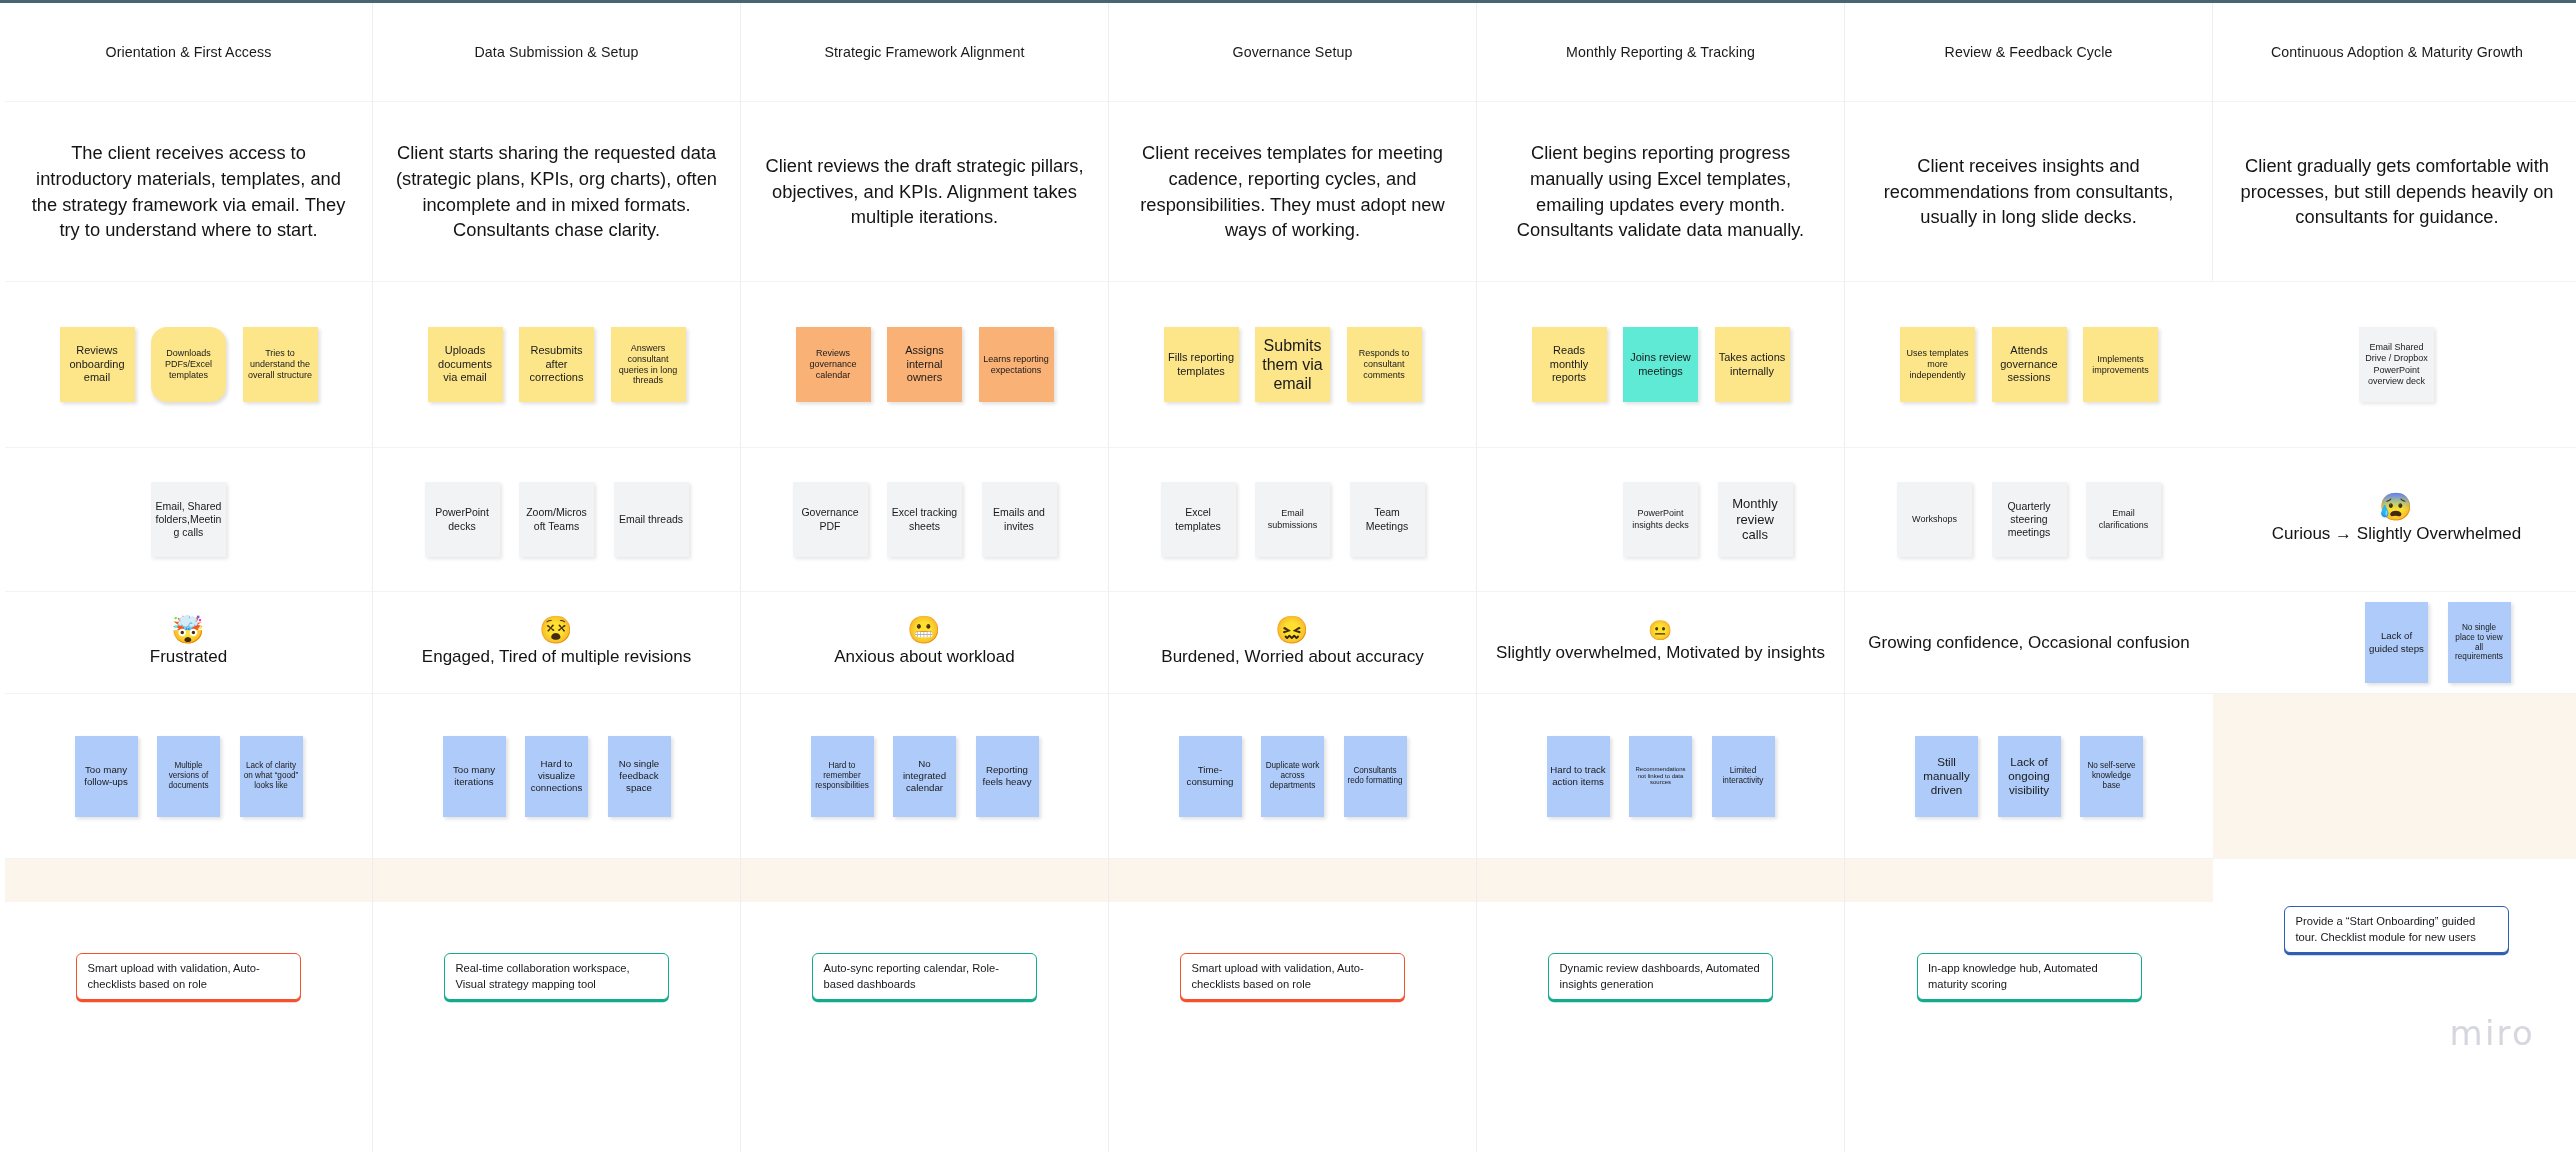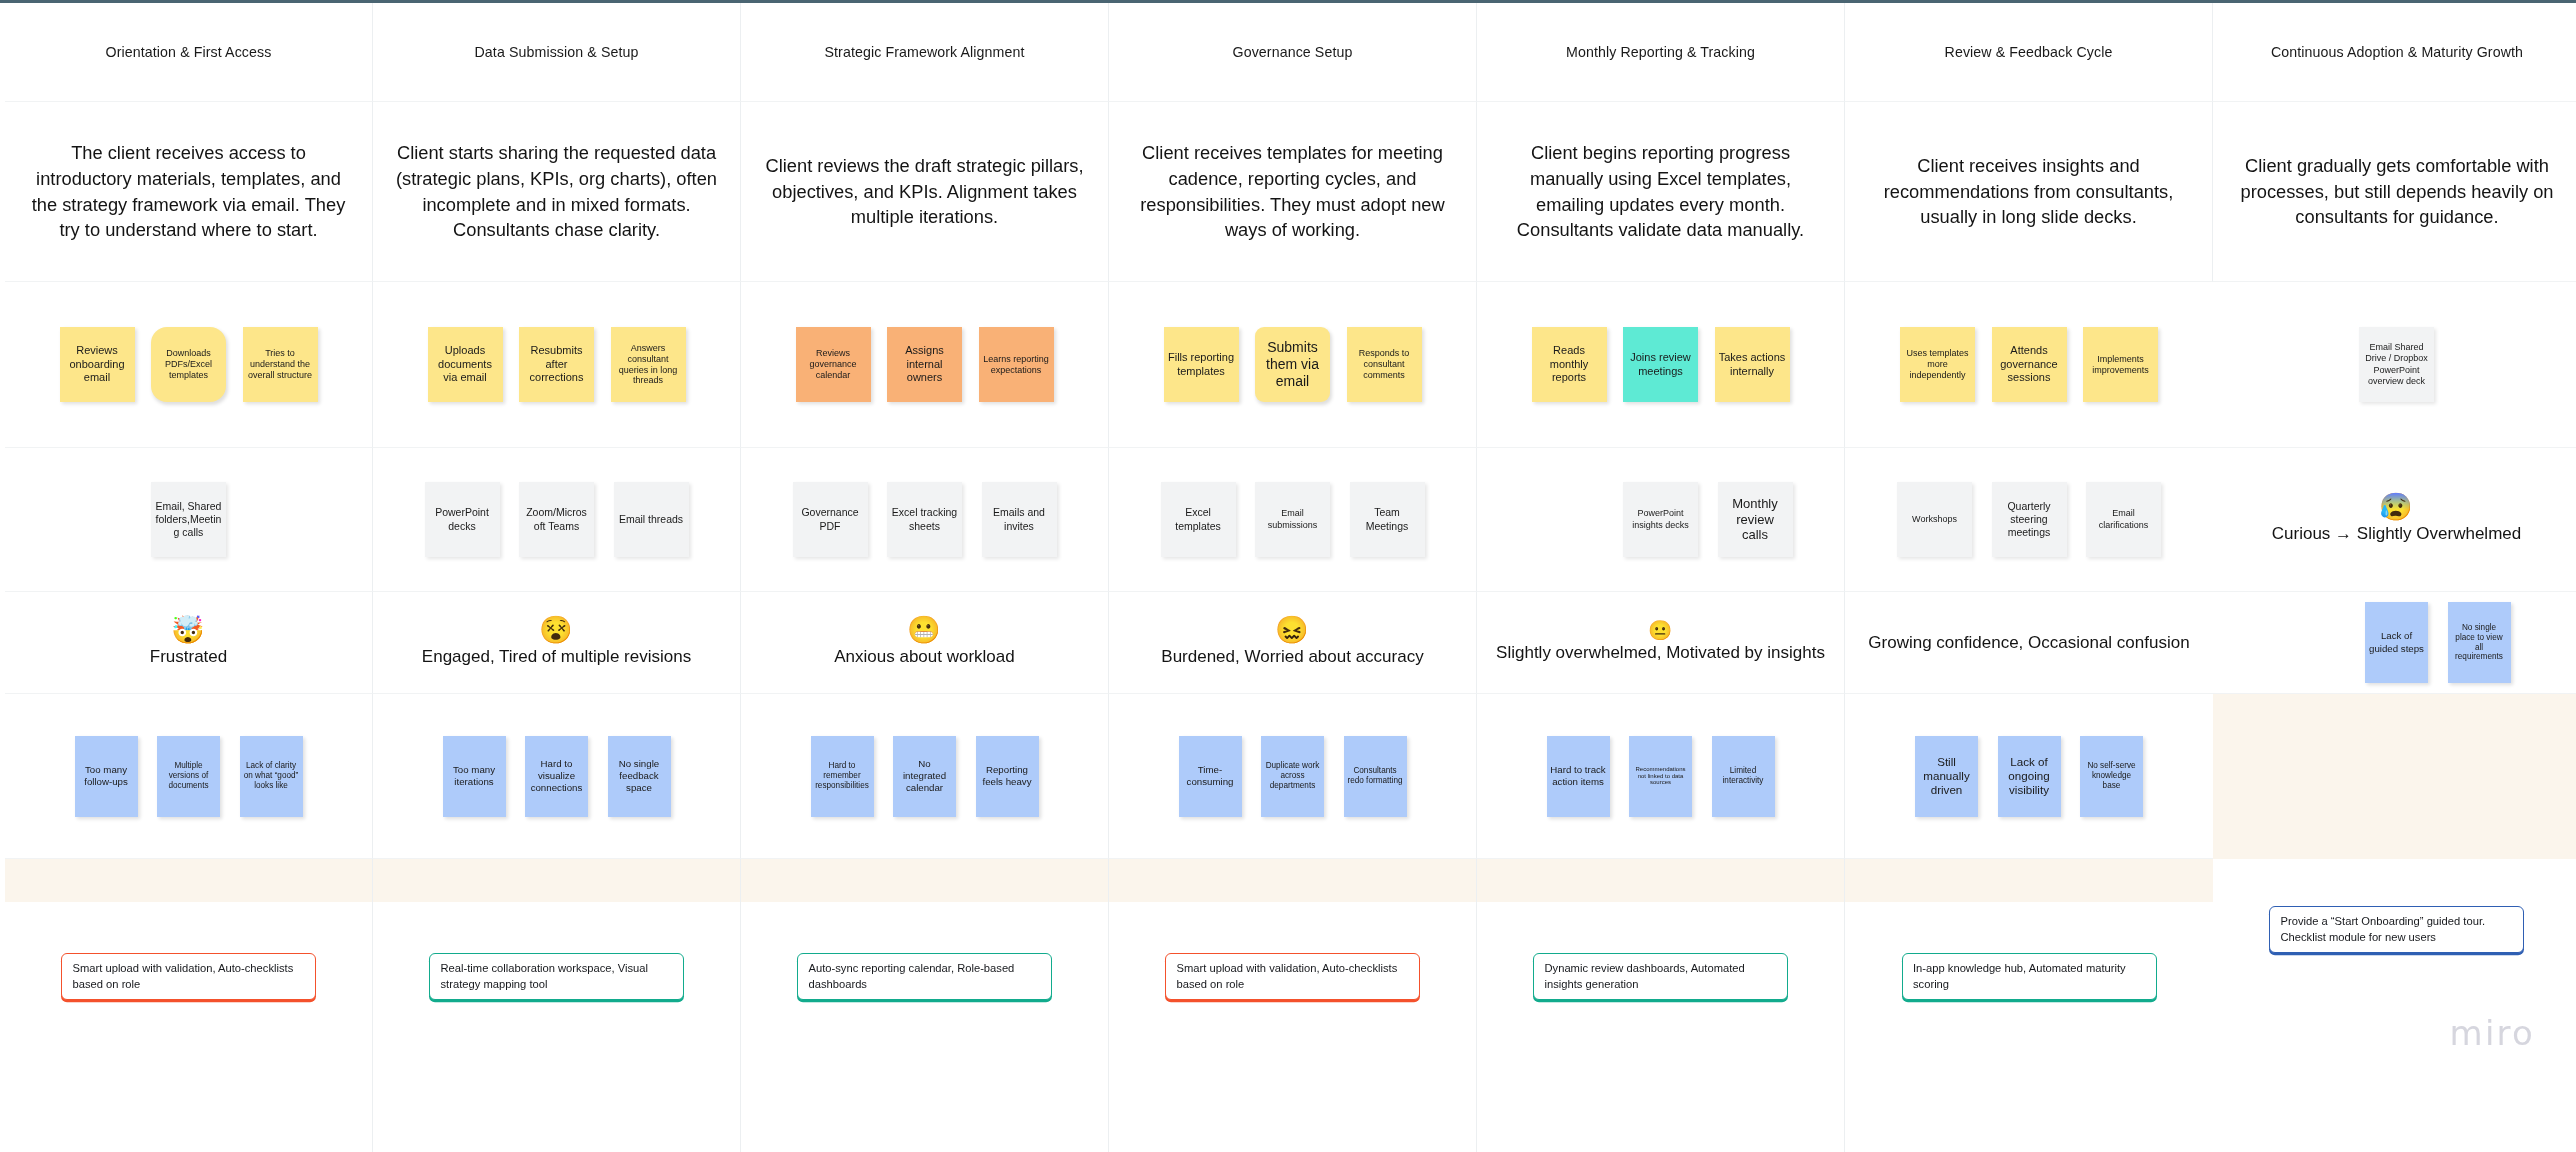--- a/index.html
+++ b/index.html
@@ -98,21 +98,21 @@
     hyphens: auto;
   }
   .note.action {
     width: 75px;
     height: 75px;
     font-size: 11px;
     line-height: 1.22;
     padding: 3px 3.7px;
   }
   .note.action.small { font-size: 9px; line-height: 1.2; }
-  .note.action.big   { font-size: 14px; line-height: 1.2; border-radius: 9px; }
+  .note.action.big   { font-size: 16px; line-height: 1.2; }
 
   .note.touch {
     width: 75px;
     height: 75px;
     background: #f2f3f4;
     font-size: 10.5px;
     line-height: 1.25;
     padding: 3px 4.5px;
     box-shadow: 1.5px 2.2px 3.7px rgba(0,0,0,0.10);
   }
@@ -159,21 +159,21 @@
   
   .oppwrap {
     width: 100%;
     height: 100%;
     display: flex;
     align-items: flex-start;
     justify-content: center;
     padding-top: 51px;
   }
   .opp {
-    width: 255px;
+    width: 225px;
     min-height: 46px;
     background: #ffffff;
     border-radius: 6px;
     display: flex;
     align-items: center;
     padding: 6.7px 10.5px;
     font-size: 11.2px;
     line-height: 1.42;
     color: #16181c;
     text-align: left;

